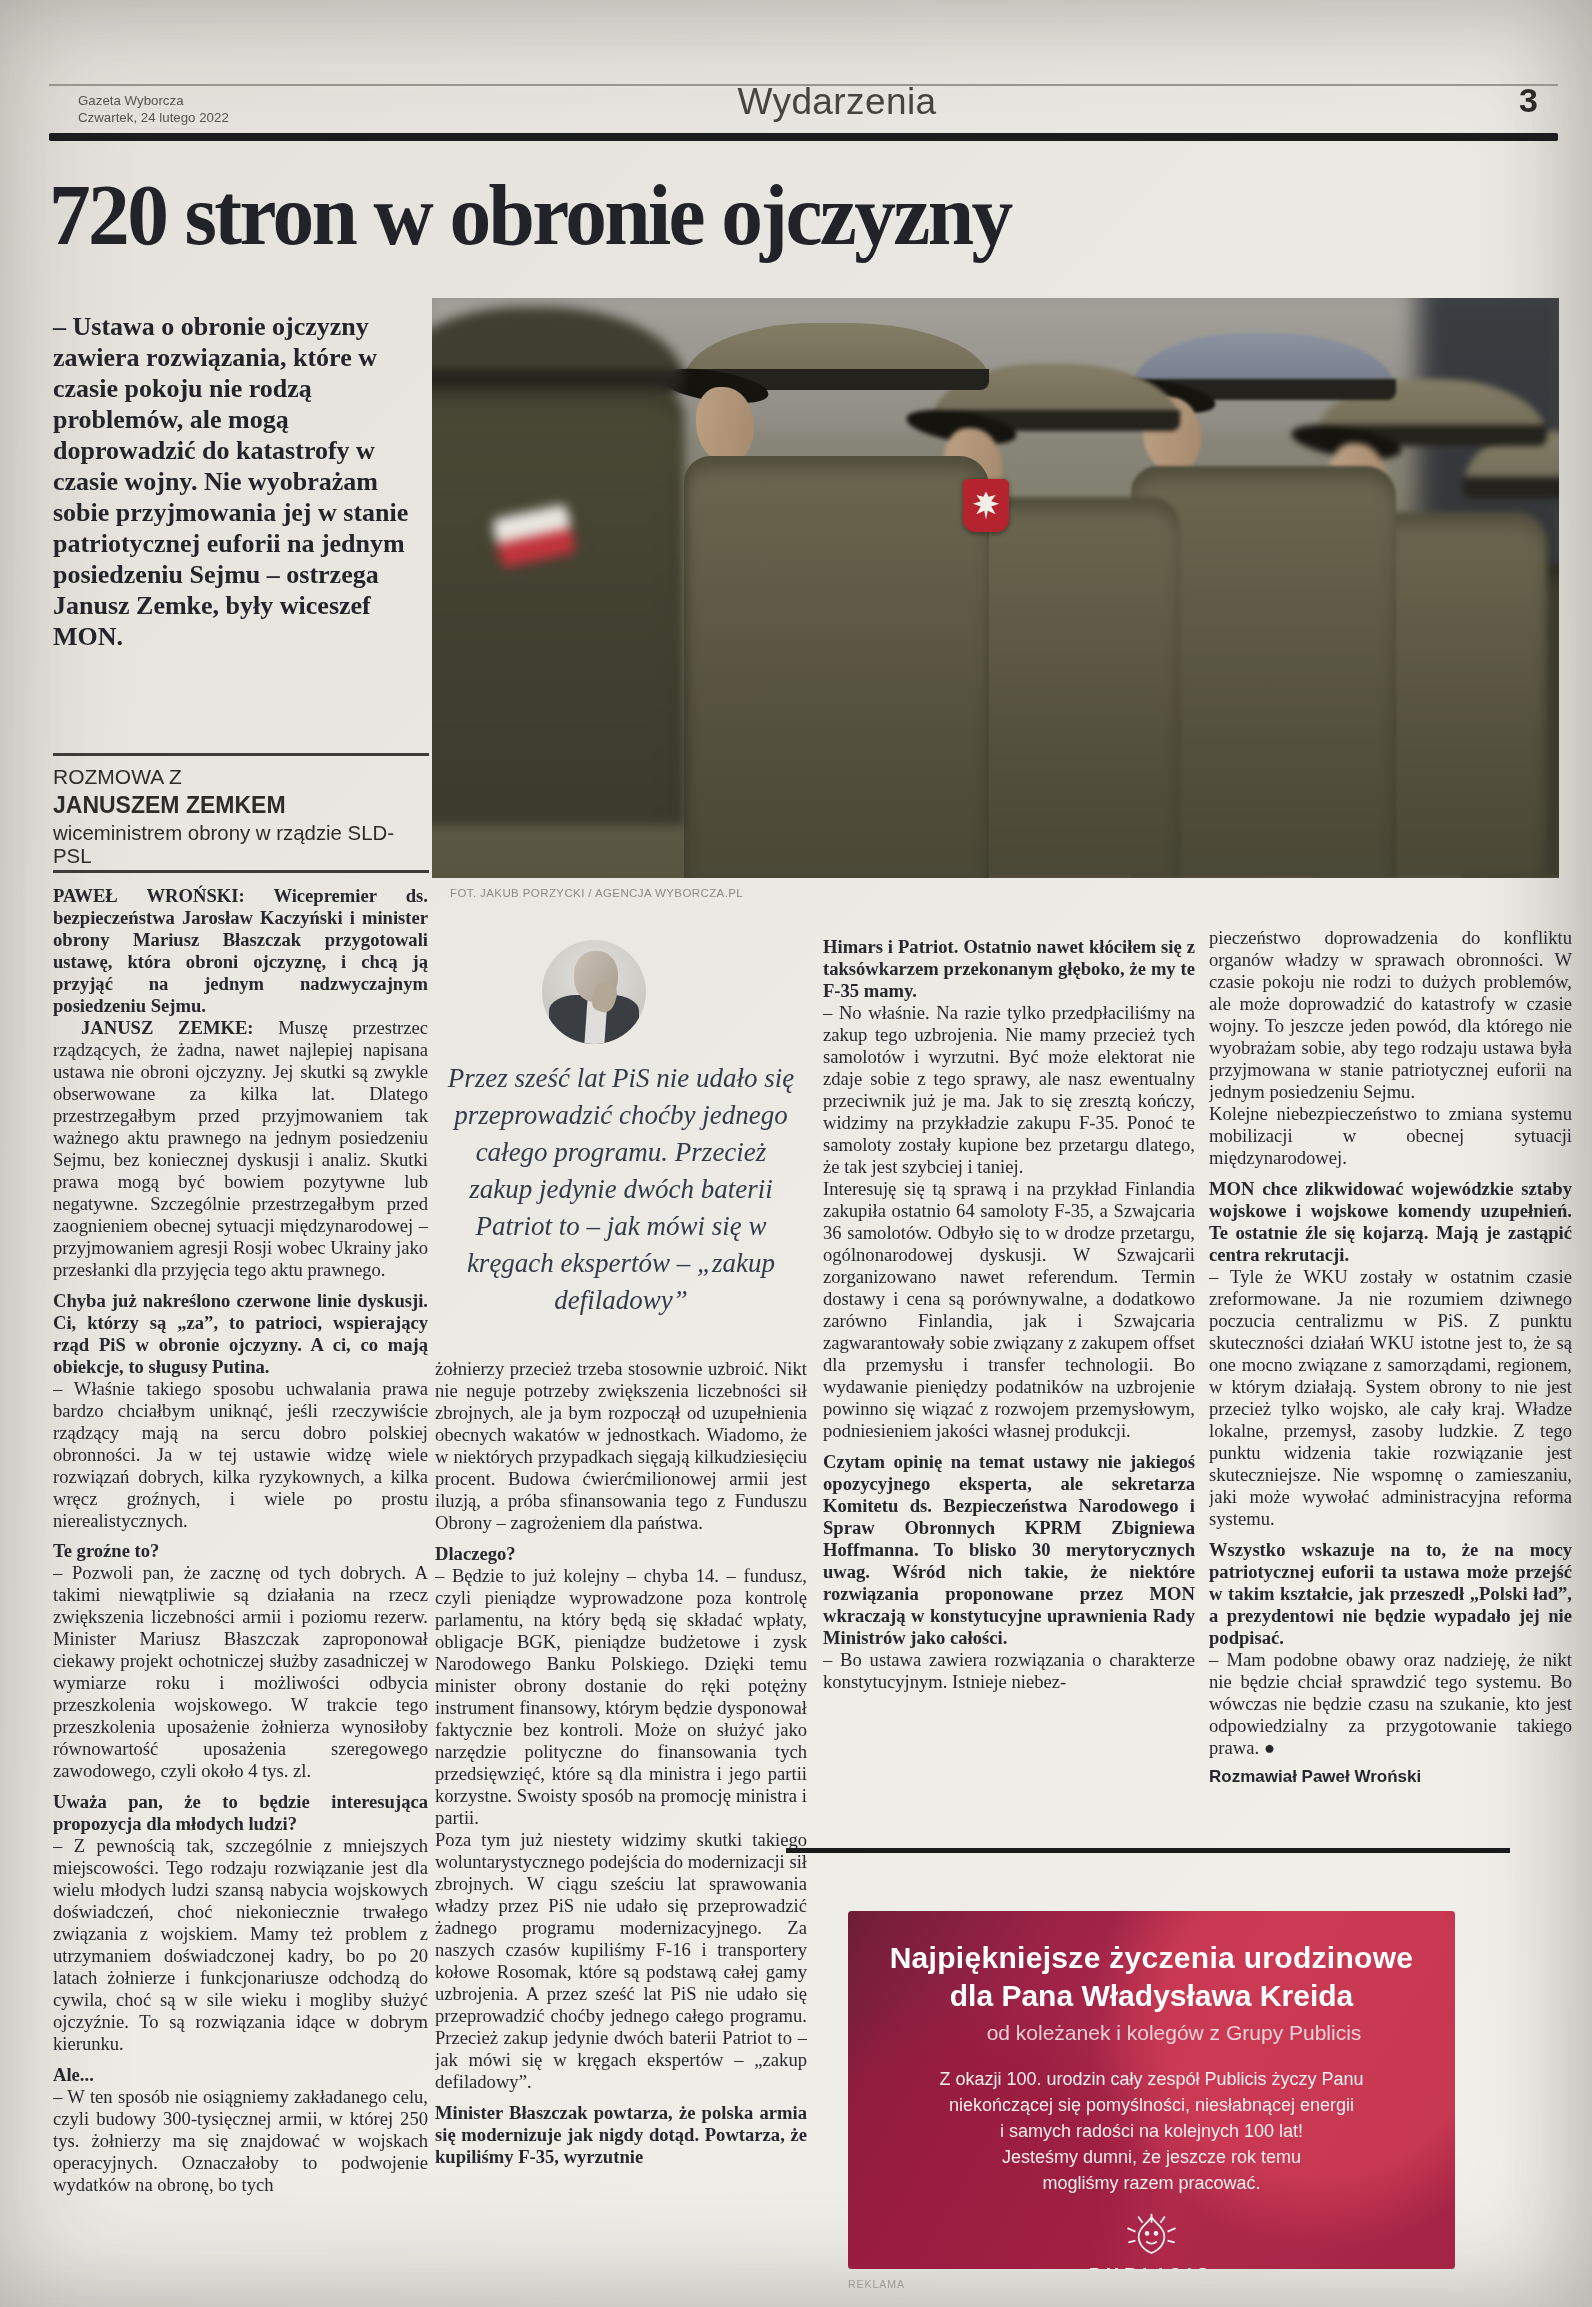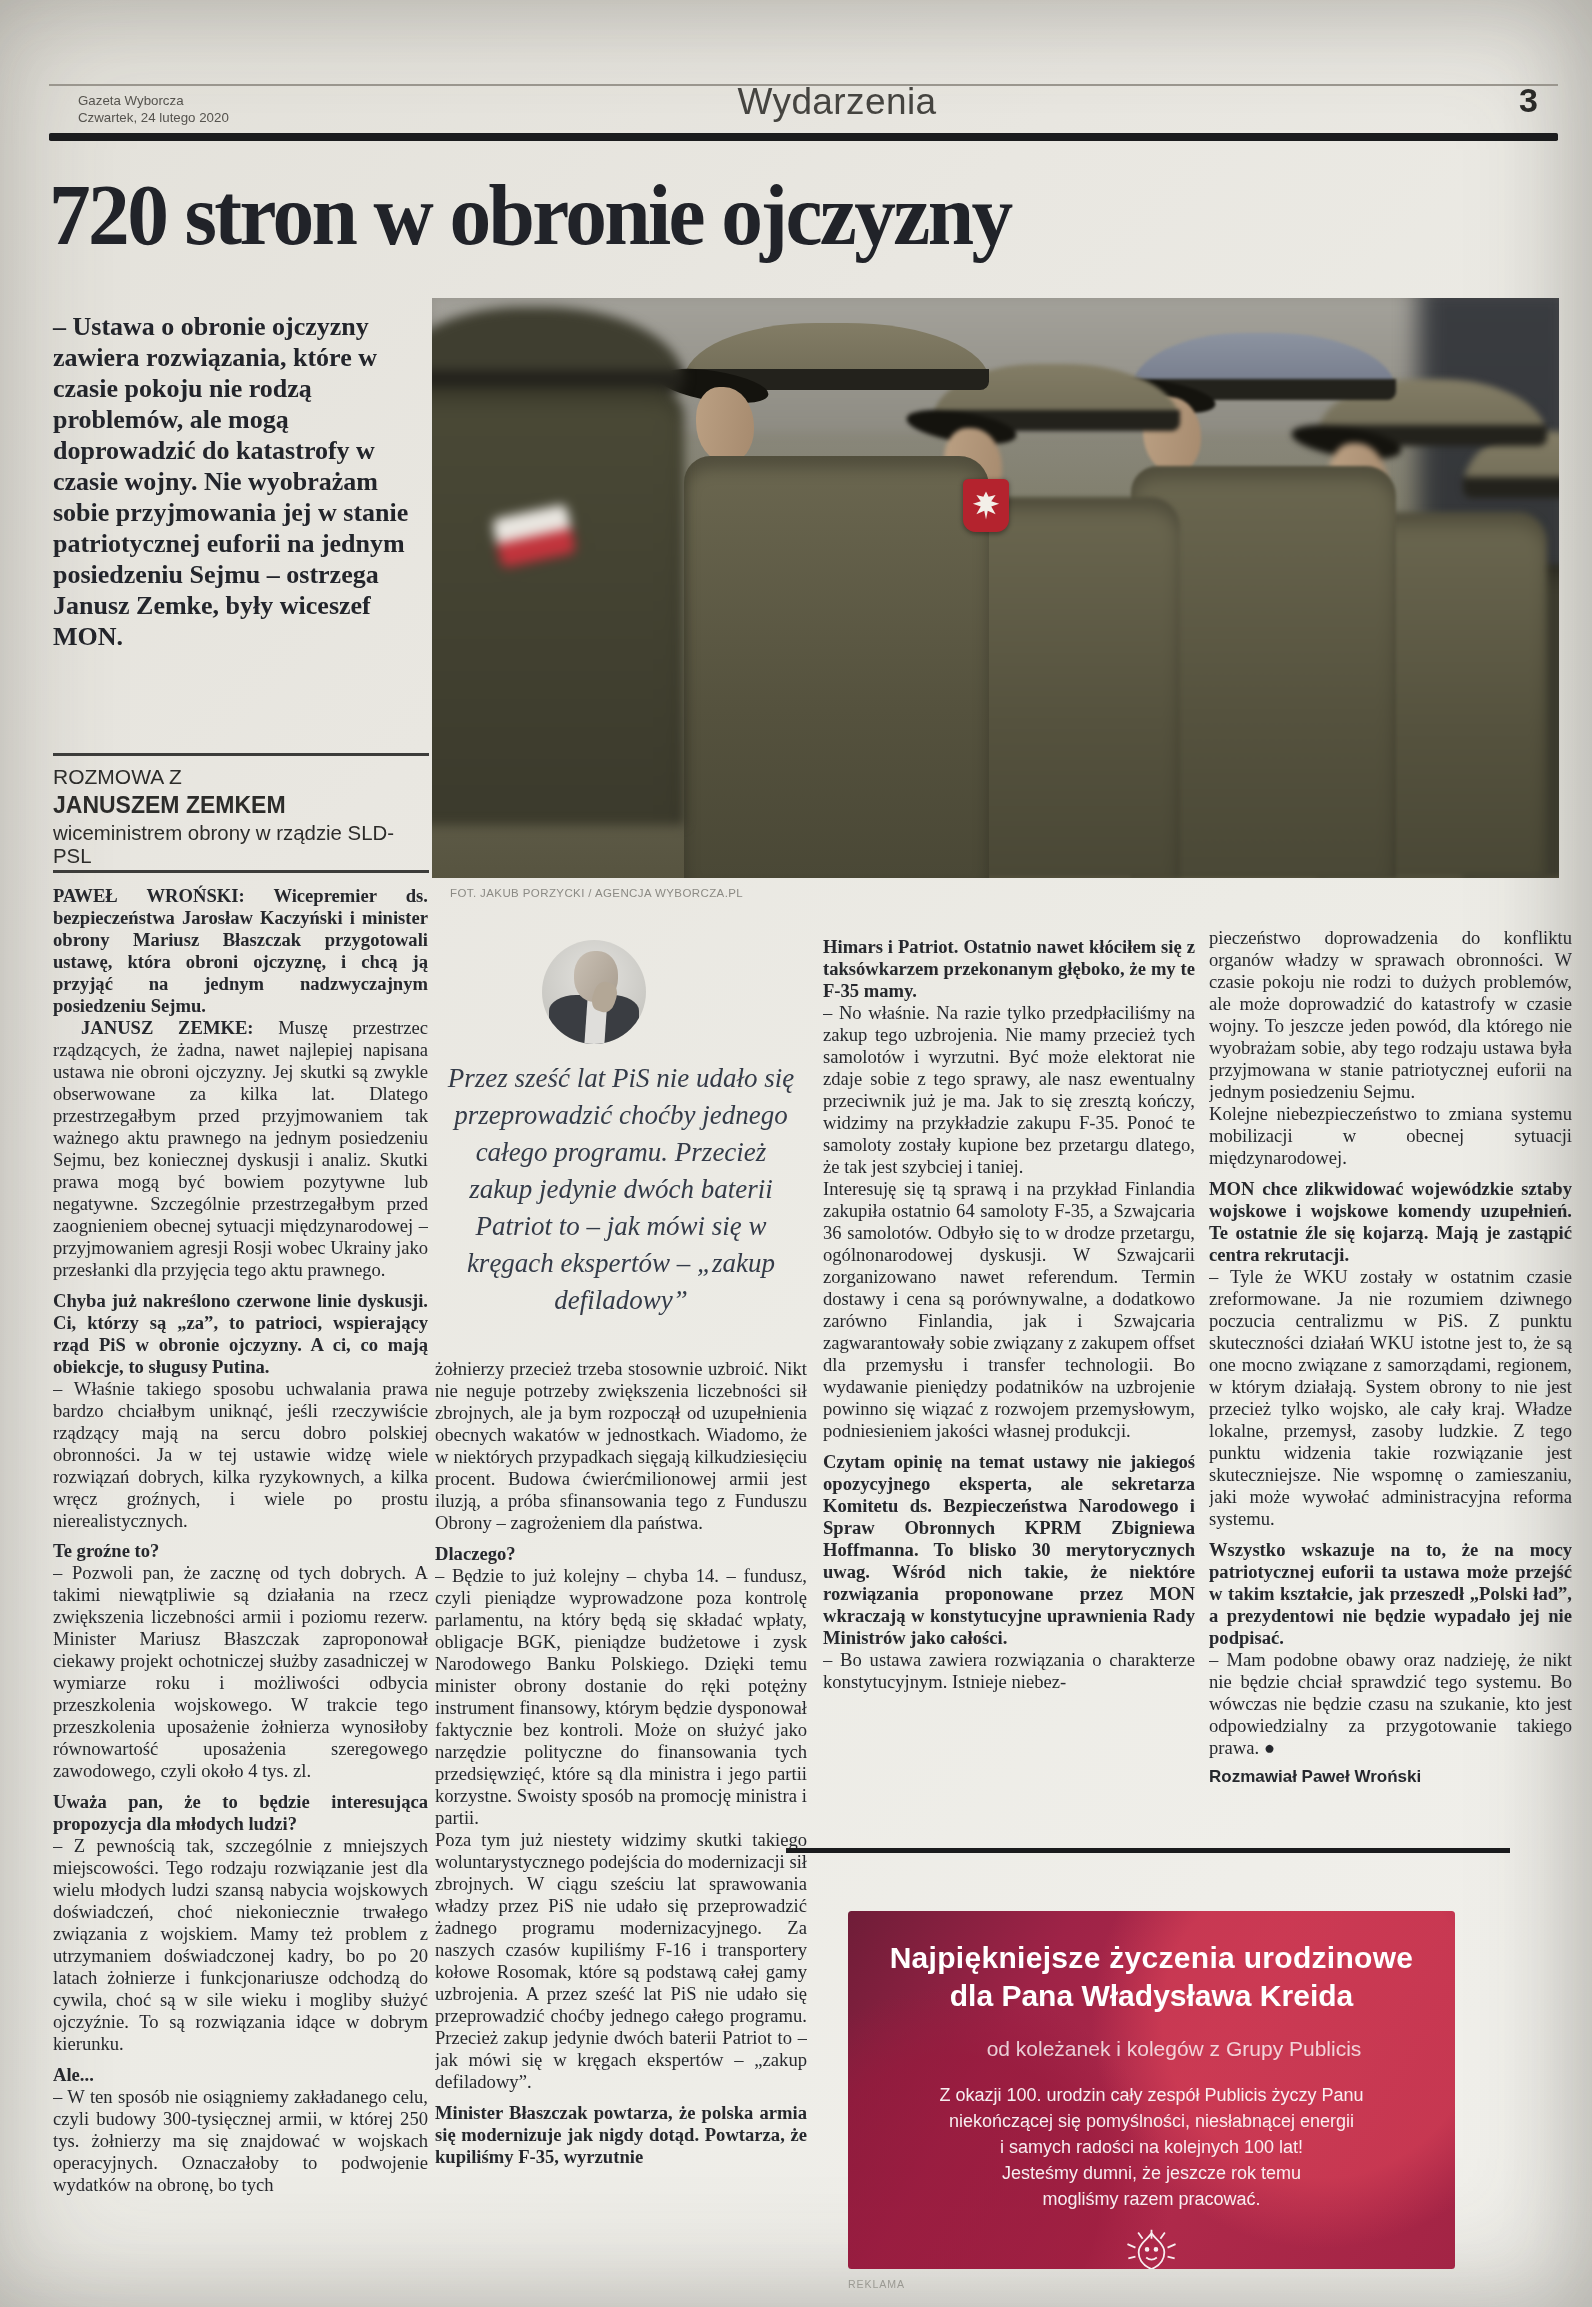--- a/index.html
+++ b/index.html
@@ -92,35 +92,35 @@
 
   
   .ad{left:848px;top:1911px;width:607px;height:358px;border-radius:3.5px;overflow:hidden;color:#fff;
     font-family:"Liberation Sans",sans-serif;text-align:center;
     background:
       radial-gradient(circle at 78% 30%, rgba(225,70,90,.55) 0 159px, rgba(225,70,90,0) 230px),
       radial-gradient(circle at 18% 80%, rgba(150,25,60,.6) 0 142px, rgba(150,25,60,0) 212px),
       linear-gradient(120deg,#6f1d38 0%,#9e2347 28%,#b02a4b 55%,#a32445 100%);}
   .ad .t1{margin-top:30px;font-size:30px;font-weight:700;letter-spacing:0.3px;}
   .ad .t2{font-size:30px;font-weight:700;margin-top:3.5px;}
-  .ad .t3{font-size:21px;margin-top:24px;color:rgba(255,255,255,.78);padding-left:45px;}
+  .ad .t3{font-size:21px;margin-top:8px;color:rgba(255,255,255,.78);padding-left:45px;}
   .ad .body{margin-top:21px;font-size:18px;line-height:26px;color:rgba(255,255,255,.92);white-space:pre-line;}
   .ad .logo{margin-top:16px;}
   .ad .logoname{font-size:17.7px;font-weight:700;letter-spacing:5.3px;color:rgba(255,255,255,.92);}
   .adcaption{left:848px;top:2278px;font-family:"Liberation Sans",sans-serif;font-size:10.6px;color:#9b9a93;letter-spacing:0.9px;}
 </style>
 </head>
 <body>
 
 <div id="sheet">
 
   <div class="abs topline"></div>
   <div class="abs masthead">
     <div>Gazeta Wyborcza</div>
-    <div>Czwartek, 24 lutego 2020</div>
+    <div>Czwartek, 24 lutego 2022</div>
   </div>
   <div class="abs sectiontitle">Wydarzenia</div>
   <div class="abs pagenum">3</div>
   <div class="abs thickrule"></div>
 
   <div class="abs headline">720 stron w obronie ojczyzny</div>
 
   <div class="abs lead">– Ustawa o obronie ojczyzny zawiera rozwiązania, które w czasie pokoju nie rodzą problemów, ale mogą doprowadzić do katastrofy w czasie wojny. Nie wyobrażam sobie przyjmowania jej w stanie patriotycznej euforii na jednym posiedzeniu Sejmu – ostrzega Janusz Zemke, były wiceszef MON.</div>
 
   <div class="abs photo">

